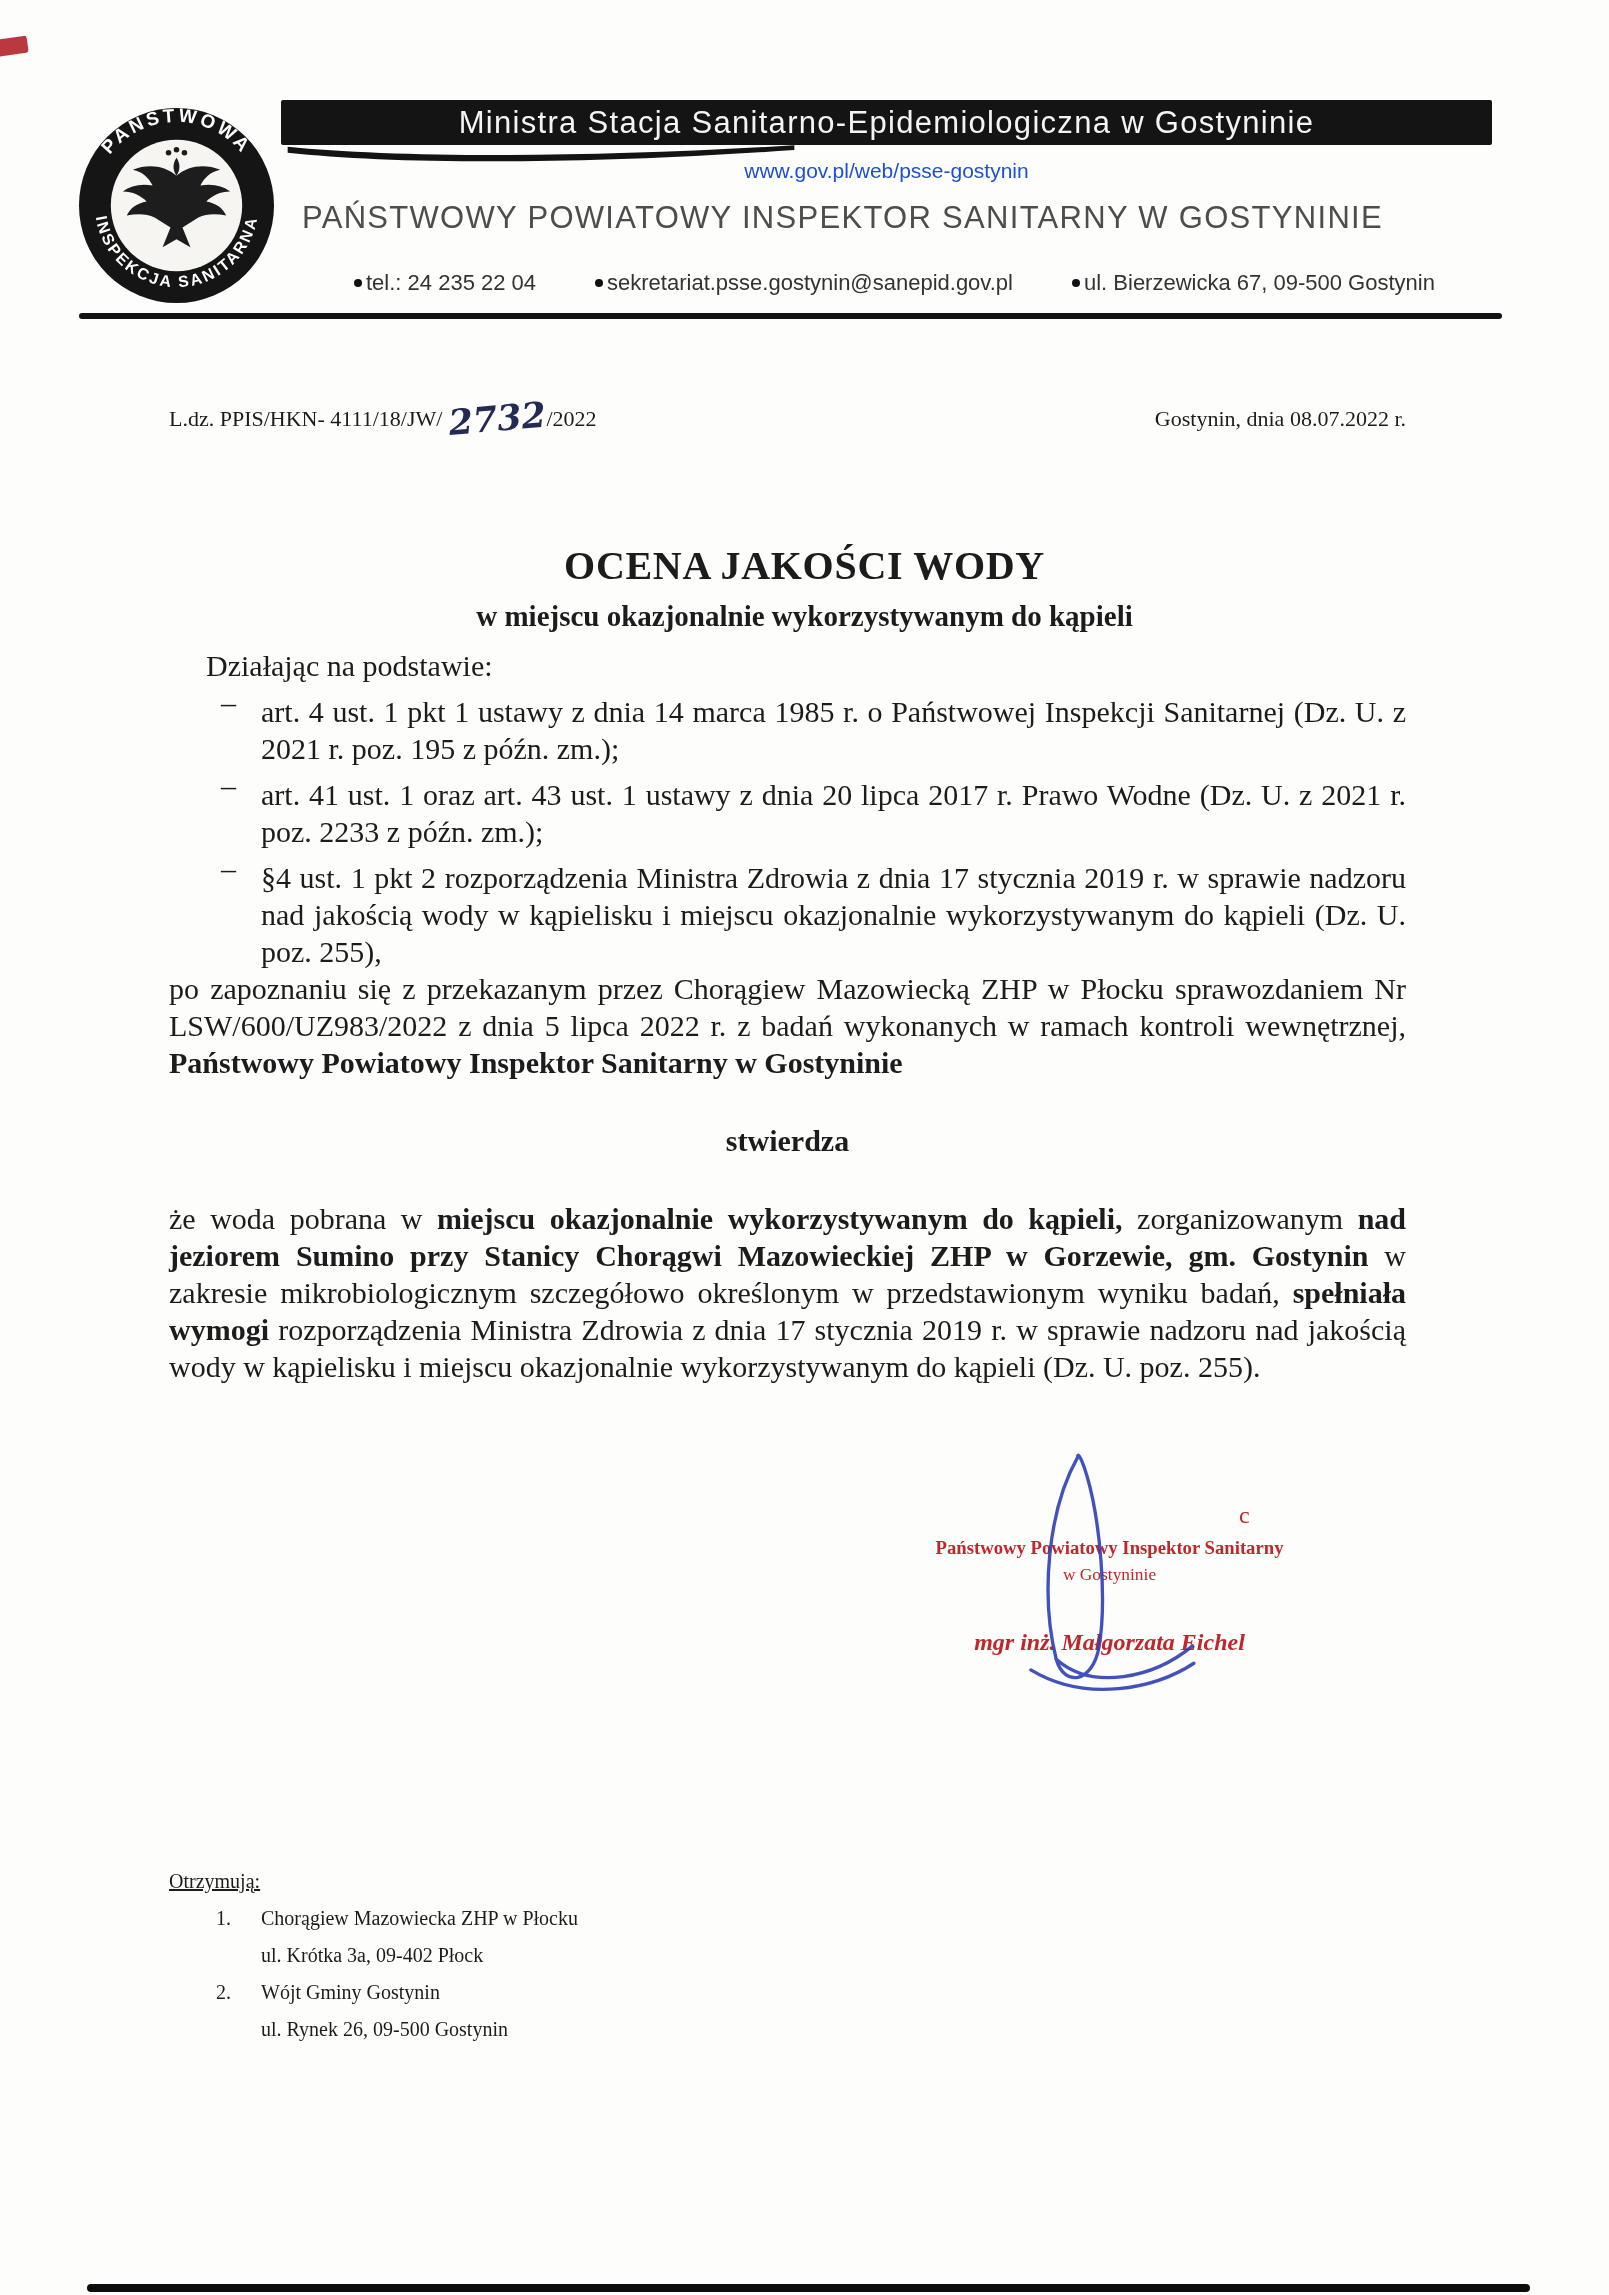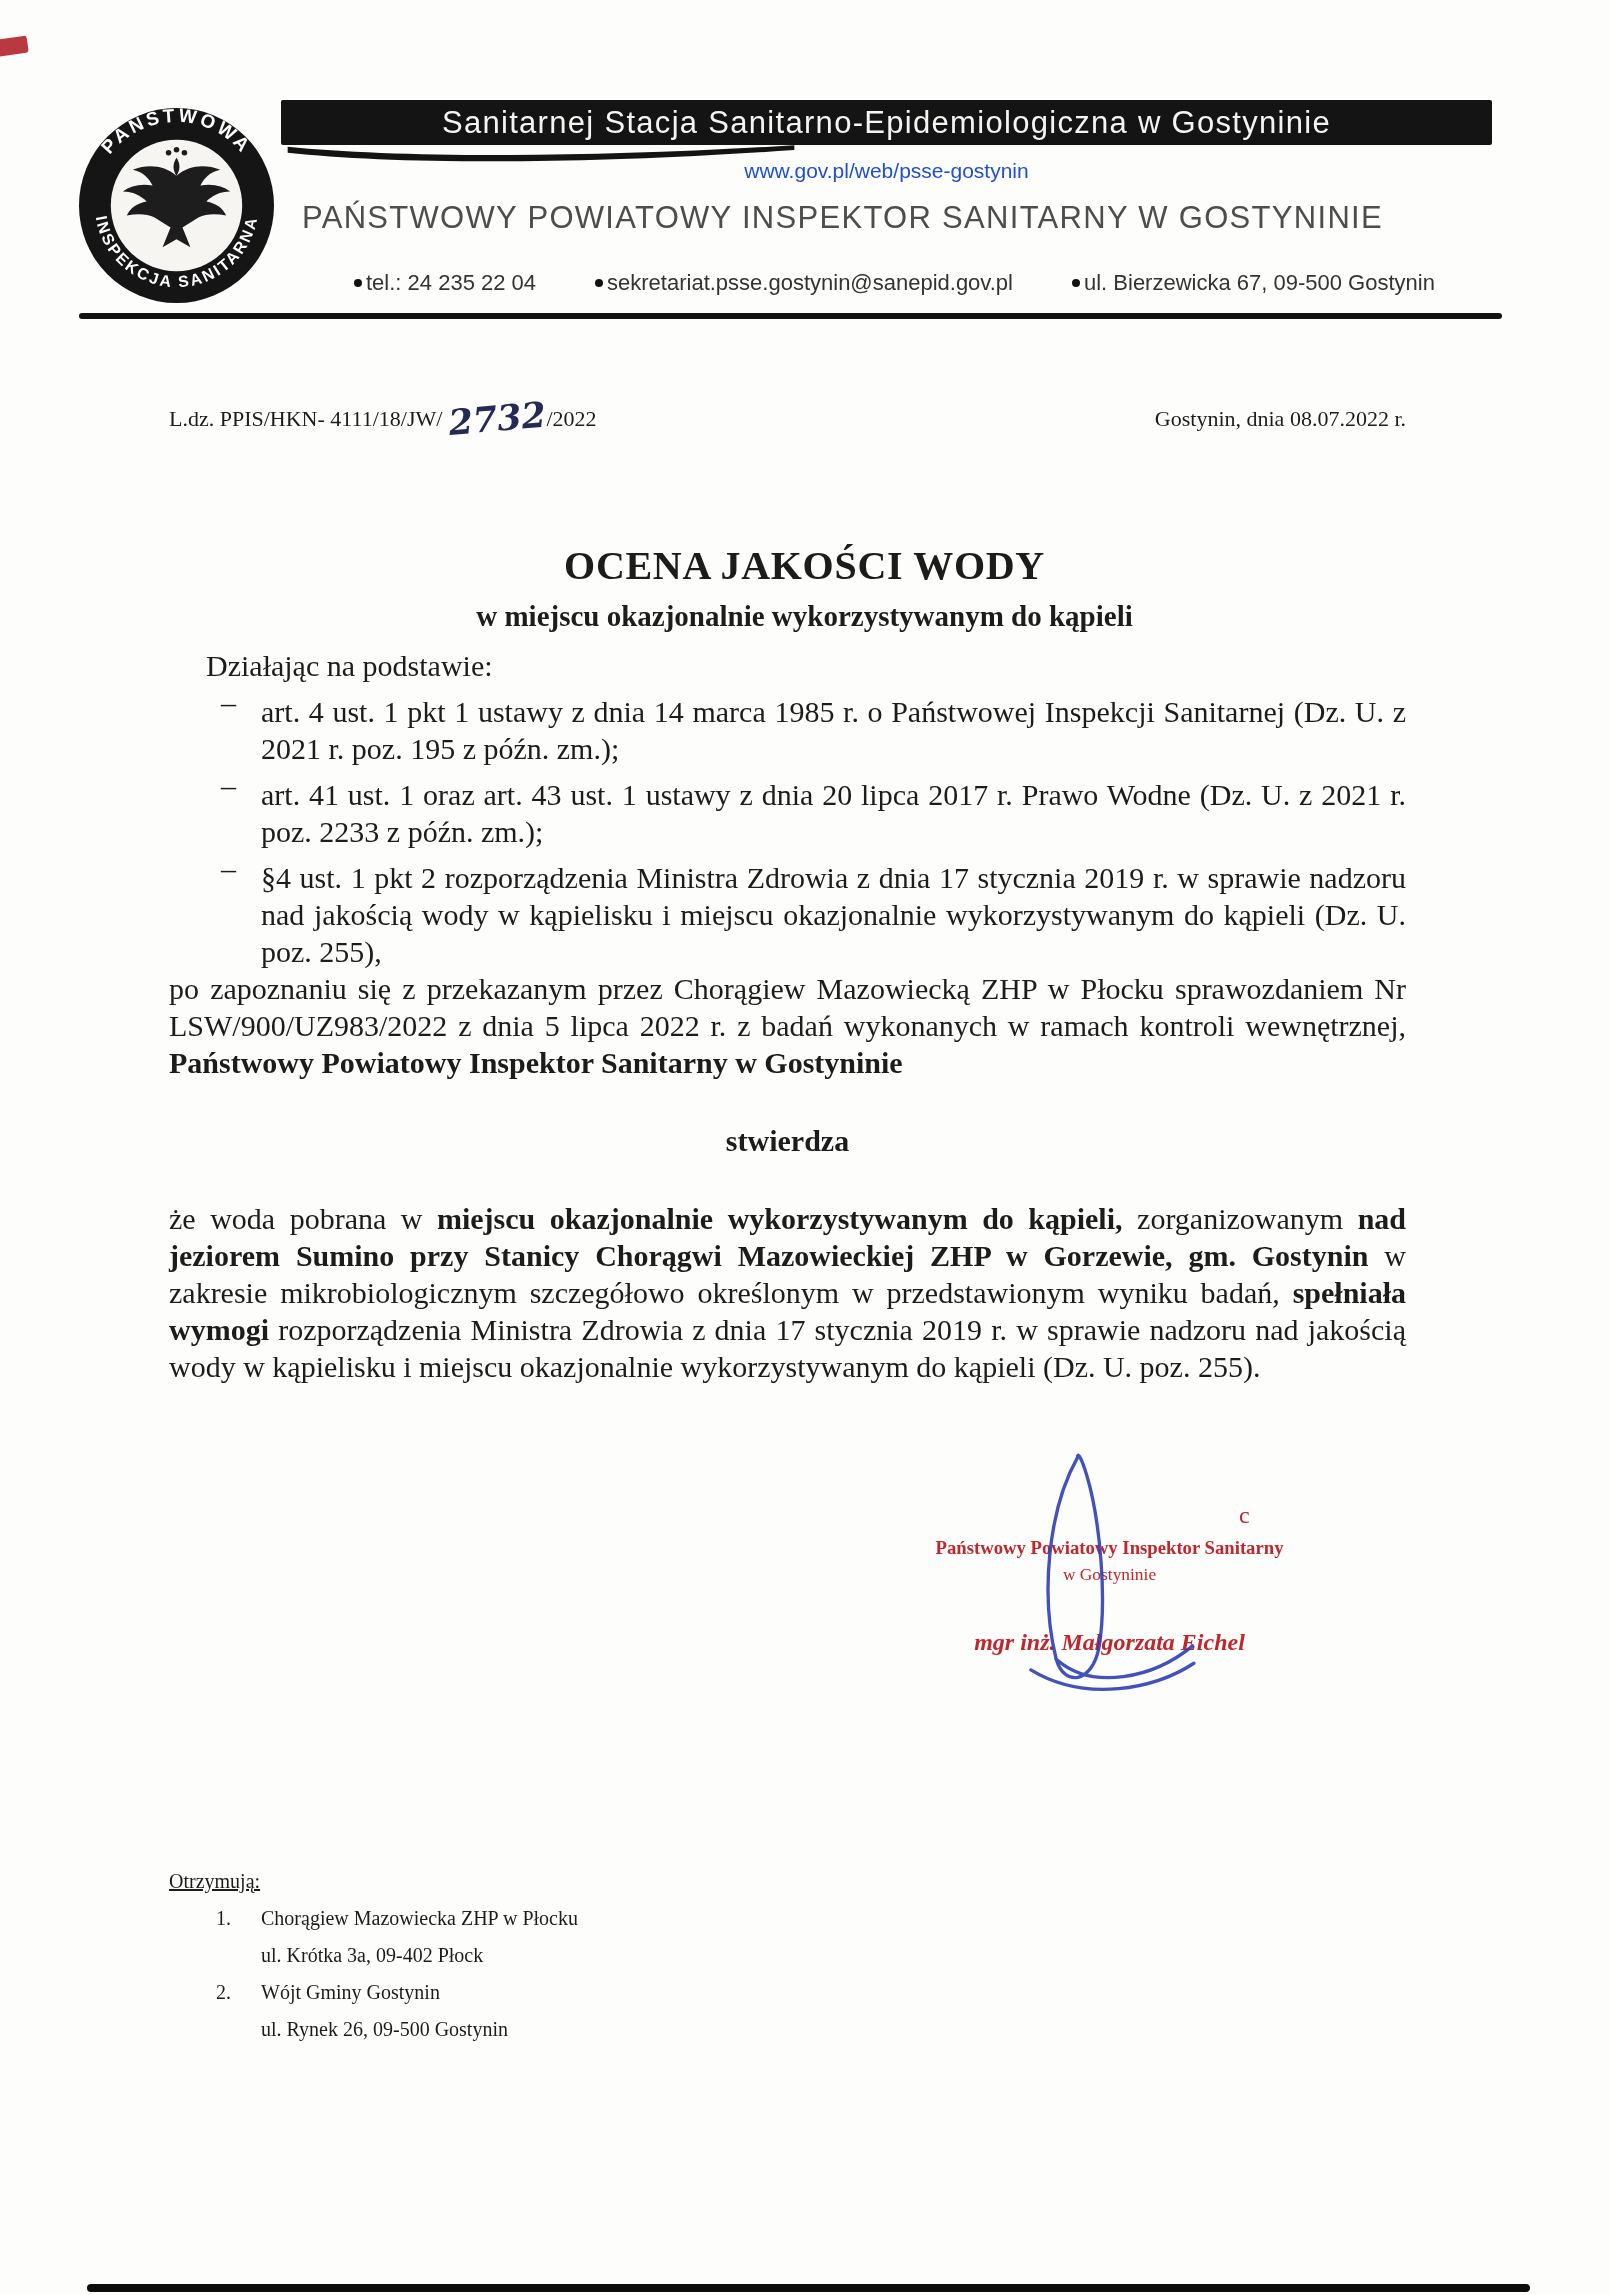--- a/index.html
+++ b/index.html
@@ -134,21 +134,21 @@
       </g>
       <text font-family="Liberation Sans, sans-serif" font-size="9.5" font-weight="bold" fill="#ffffff" letter-spacing="1.6">
         <textPath href="#sealTop" startOffset="50%" text-anchor="middle">PAŃSTWOWA</textPath>
       </text>
       <text font-family="Liberation Sans, sans-serif" font-size="8" font-weight="bold" fill="#ffffff" letter-spacing="1.2">
         <textPath href="#sealBottom" startOffset="50%" text-anchor="middle">INSPEKCJA SANITARNA</textPath>
       </text>
     </svg>
   </div>
 
-  <div class="banner">Sanitarnej Stacja Sanitarno-Epidemiologiczna w Gostyninie</div>
+  <div class="banner">Ministra Stacja Sanitarno-Epidemiologiczna w Gostyninie</div>
   <svg class="banner-swoosh" viewBox="0 0 760 30">
     <path d="M0 4 C160 20 430 22 760 2 L760 9 C430 32 160 30 0 13 Z" fill="#141414"></path>
   </svg>
 
   <div class="website">www.gov.pl/web/psse-gostynin</div>
 
   <div class="inspector">PAŃSTWOWY POWIATOWY INSPEKTOR SANITARNY W GOSTYNINIE</div>
 
   <div class="contact">
     <div class="contact-item">
@@ -188,21 +188,21 @@
     </div>
     <div class="basis-item">
       <span class="basis-dash">–</span>
       <span class="basis-text">art. 41 ust. 1 oraz  art. 43 ust. 1 ustawy z dnia 20 lipca 2017 r. Prawo Wodne (Dz. U. z 2021 r. poz. 2233 z późn. zm.);</span>
     </div>
     <div class="basis-item">
       <span class="basis-dash">–</span>
       <span class="basis-text">§4 ust. 1 pkt 2 rozporządzenia Ministra Zdrowia z dnia 17 stycznia 2019 r. w sprawie nadzoru nad jakością wody w kąpielisku i miejscu okazjonalnie wykorzystywanym do kąpieli (Dz. U. poz. 255),</span>
     </div>
 
-    <p><span>po zapoznaniu się z przekazanym przez Chorągiew Mazowiecką ZHP w Płocku sprawozdaniem Nr LSW/900/UZ983/2022 z dnia 5 lipca 2022 r. z badań wykonanych w ramach kontroli wewnętrznej, </span><span style="font-weight: bold;">Państwowy Powiatowy Inspektor Sanitarny w Gostyninie</span></p>
+    <p><span>po zapoznaniu się z przekazanym przez Chorągiew Mazowiecką ZHP w Płocku sprawozdaniem Nr LSW/600/UZ983/2022 z dnia 5 lipca 2022 r. z badań wykonanych w ramach kontroli wewnętrznej, </span><span style="font-weight: bold;">Państwowy Powiatowy Inspektor Sanitarny w Gostyninie</span></p>
 
     <div class="verdict">stwierdza</div>
 
     <p><span>że woda pobrana w </span><span style="font-weight: bold;">miejscu okazjonalnie wykorzystywanym do kąpieli, </span><span>zorganizowanym </span><span style="font-weight: bold;">nad jeziorem Sumino przy Stanicy Chorągwi Mazowieckiej ZHP w Gorzewie, gm. Gostynin </span><span>w zakresie mikrobiologicznym szczegółowo określonym w przedstawionym wyniku badań, </span><span style="font-weight: bold;">spełniała wymogi </span><span>rozporządzenia Ministra Zdrowia z dnia 17 stycznia 2019 r. w sprawie nadzoru nad jakością wody w kąpielisku i miejscu okazjonalnie wykorzystywanym do kąpieli (Dz. U. poz. 255).</span></p>
   </div>
 
   <div class="stamp">
     <div class="stamp-line1">Państwowy Powiatowy Inspektor Sanitarny</div>
     <div class="stamp-line2">w Gostyninie</div>
     <div class="stamp-name">mgr inż. Małgorzata Eichel</div>

